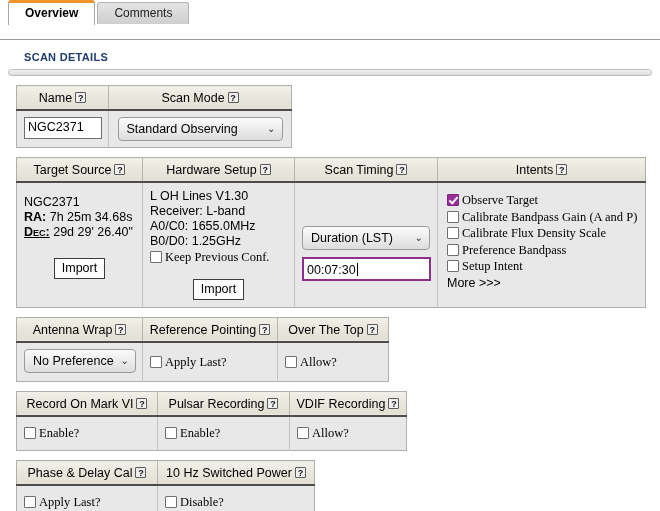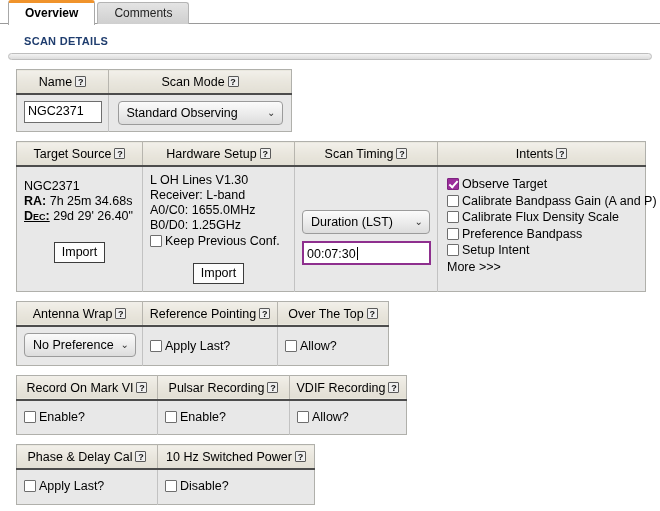--- a/index.html
+++ b/index.html
@@ -13,21 +13,21 @@
     font-family: "Liberation Sans", sans-serif;
     font-size: 12px;
     color: #000000;
     overflow: hidden;
     position: relative;
   }
 
   
   .tabstrip {
     position: relative;
-    height: 24px;
+    height: 40px;
     padding-left: 8px;
     box-sizing: border-box;
     border-bottom: 1px solid #9a9a9a;
   }
   .tab {
     display: inline-block;
     height: 23px;
     line-height: 22px;
     padding: 0 16px;
     box-sizing: border-box;
@@ -174,20 +174,21 @@
     line-height: 16px;
     display: inline-block;
     cursor: default;
     color: #000;
   }
   .cbrow {
     display: block;
     line-height: 16.5px;
     white-space: nowrap;
     font-size: 12.5px;
+    font-family: Liberation Serif, serif;
   }
   .cb {
     display: inline-block;
     width: 12px;
     height: 12px;
     border: 1px solid #6e6e6e;
     background: #ffffff;
     vertical-align: -2px;
     margin-right: 3px;
     box-sizing: border-box;

